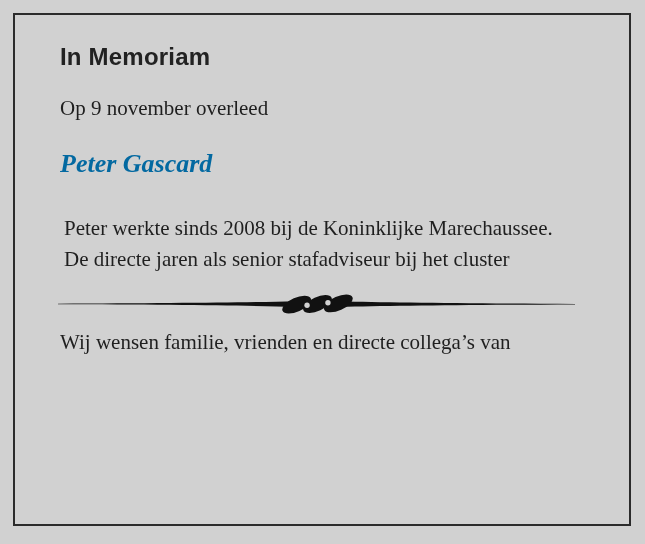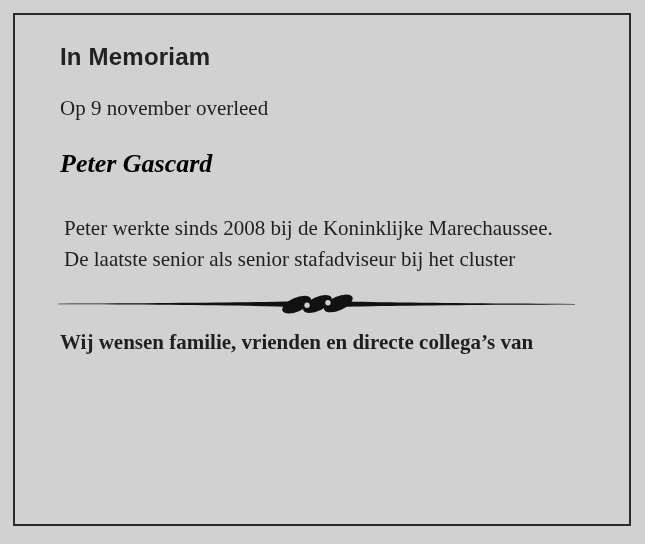--- a/index.html
+++ b/index.html
@@ -47,21 +47,21 @@
     margin: 24px 0 0;
     font-size: 21px;
     line-height: 26px;
   }
   .name {
     margin: 28px 0 0;
     font-style: italic;
     font-weight: 700;
     font-size: 26px;
     line-height: 30px;
-    color: #000000;
+    color: #0369a1;
   }
   .age {
     margin: 29px 0 0;
     font-size: 21px;
     line-height: 26px;
   }
   .career {
     margin: 34px 4px 0;
     font-size: 21px;
     line-height: 31px;
@@ -69,39 +69,38 @@
   .divider {
     display: block;
     width: 517px;
     height: 24px;
     margin: 17px 0 0 -2px;
   }
   .condolence {
     margin: 11px 0 0;
     font-size: 21px;
     line-height: 31px;
-    font-weight: bold;
   }
 </style>
 </head>
 <body>
 
 <div class="screen">
   <div class="card">
 
     <h1 class="title">In Memoriam</h1>
 
     <p class="intro serif">Op 9 november overleed</p>
 
     <p class="name serif">Peter Gascard</p>
 
 
     <div class="career serif">
       <div>Peter werkte sinds 2008 bij de Koninklijke Marechaussee.</div>
-      <div>De laatste senior als senior stafadviseur bij het cluster</div>
+      <div>De directe jaren als senior stafadviseur bij het cluster</div>
     </div>
 
     <svg class="divider" viewBox="0 0 520 24" xmlns="http://www.w3.org/2000/svg" aria-hidden="true">
 
       <path d="M0,11.7 C110,11.1 195,10.4 238,9.2 L238,14.9 C195,13.7 110,12.8 0,12.3 Z" fill="#111111"></path>
 
       <path d="M520,11.9 C412,11.3 330,10.6 284,9.2 L284,15.0 C330,13.8 412,12.9 520,12.5 Z" fill="#111111"></path>
 
       <g>
         <ellipse cx="240" cy="12.6" rx="15.5" ry="7" fill="#111111" transform="rotate(-24 240 12.6)"></ellipse>

